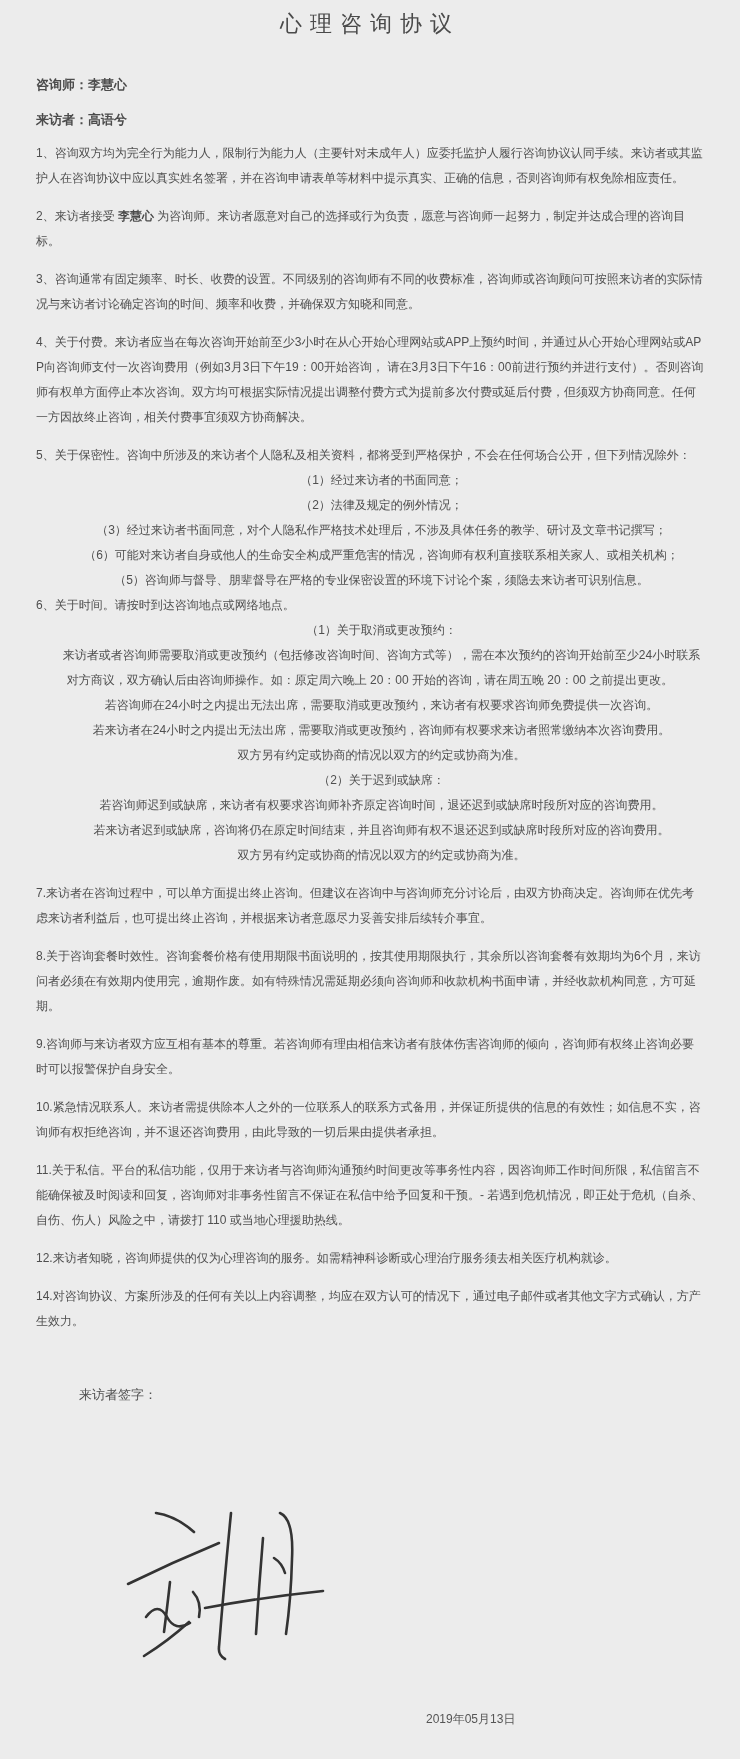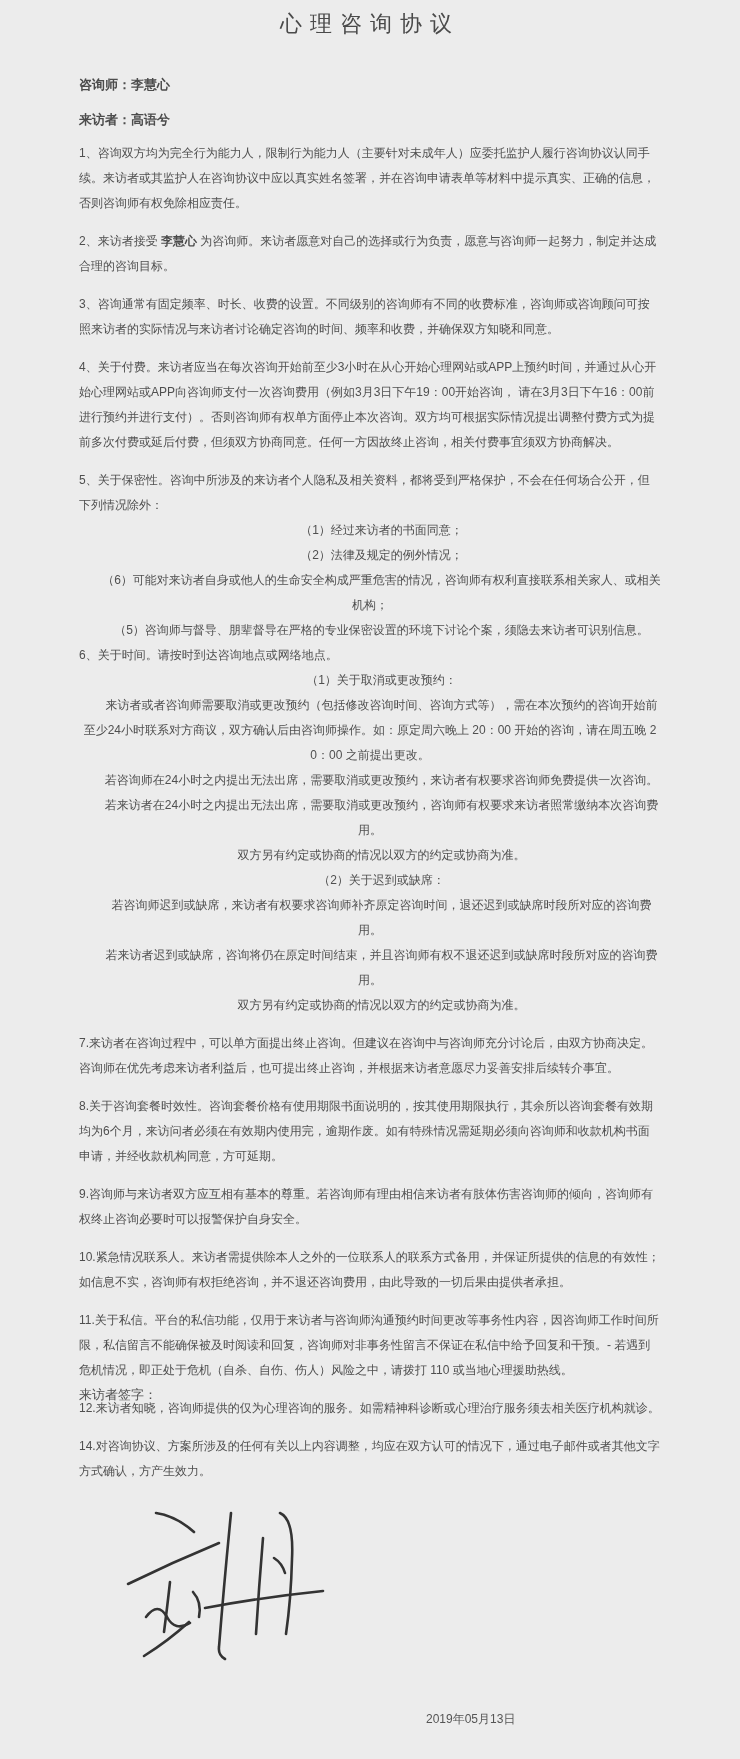--- a/index.html
+++ b/index.html
@@ -6,21 +6,21 @@
   body{
     width:740px;height:1759px;
     background:#ececec;
     font-family:"Liberation Sans","DejaVu Sans",sans-serif;
     color:#4f4f4f;
     position:relative;
     overflow:hidden;
   }
   .doc{
     position:absolute;left:0;top:0;width:740px;height:1759px;
-    padding:0 79px;box-sizing:border-box;
+    padding:0 36px;box-sizing:border-box;
   }
   .title{
     margin:9px 0 0 0;
     text-align:center;
     font-size:22px;
     font-weight:400;
     letter-spacing:8px;
     color:#4a4a4a;
     white-space:nowrap;
   }
@@ -76,20 +76,21 @@
   <p class="clause"><span>2、来访者接受 </span><span class="bold-name">李慧心</span><span> 为咨询师。来访者愿意对自己的选择或行为负责，愿意与咨询师一起努力，制定并达成合理的咨询目标。</span></p>
 
   <p class="clause">3、咨询通常有固定频率、时长、收费的设置。不同级别的咨询师有不同的收费标准，咨询师或咨询顾问可按照来访者的实际情况与来访者讨论确定咨询的时间、频率和收费，并确保双方知晓和同意。</p>
 
   <p class="clause">4、关于付费。来访者应当在每次咨询开始前至少3小时在从心开始心理网站或APP上预约时间，并通过从心开始心理网站或APP向咨询师支付一次咨询费用（例如3月3日下午19：00开始咨询， 请在3月3日下午16：00前进行预约并进行支付）。否则咨询师有权单方面停止本次咨询。双方均可根据实际情况提出调整付费方式为提前多次付费或延后付费，但须双方协商同意。任何一方因故终止咨询，相关付费事宜须双方协商解决。</p>
 
   <div class="clause">
     <div>5、关于保密性。咨询中所涉及的来访者个人隐私及相关资料，都将受到严格保护，不会在任何场合公开，但下列情况除外：</div>
     <div class="subline">（1）经过来访者的书面同意；</div>
     <div class="subline">（2）法律及规定的例外情况；</div>
+    <div class="subline">（3）经过来访者书面同意，对个人隐私作严格技术处理后，不涉及具体任务的教学、研讨及文章书记撰写；</div>
     <div class="subline">（6）可能对来访者自身或他人的生命安全构成严重危害的情况，咨询师有权利直接联系相关家人、或相关机构；</div>
     <div class="subline">（5）咨询师与督导、朋辈督导在严格的专业保密设置的环境下讨论个案，须隐去来访者可识别信息。</div>
   </div>
 
   <div class="clause tight">
     <div>6、关于时间。请按时到达咨询地点或网络地点。</div>
     <div class="subline">（1）关于取消或更改预约：</div>
     <div class="subline">来访者或者咨询师需要取消或更改预约（包括修改咨询时间、咨询方式等），需在本次预约的咨询开始前至少24小时联系对方商议，双方确认后由咨询师操作。如：原定周六晚上 20：00 开始的咨询，请在周五晚 20：00 之前提出更改。</div>
     <div class="subline">若咨询师在24小时之内提出无法出席，需要取消或更改预约，来访者有权要求咨询师免费提供一次咨询。</div>
     <div class="subline">若来访者在24小时之内提出无法出席，需要取消或更改预约，咨询师有权要求来访者照常缴纳本次咨询费用。</div>

